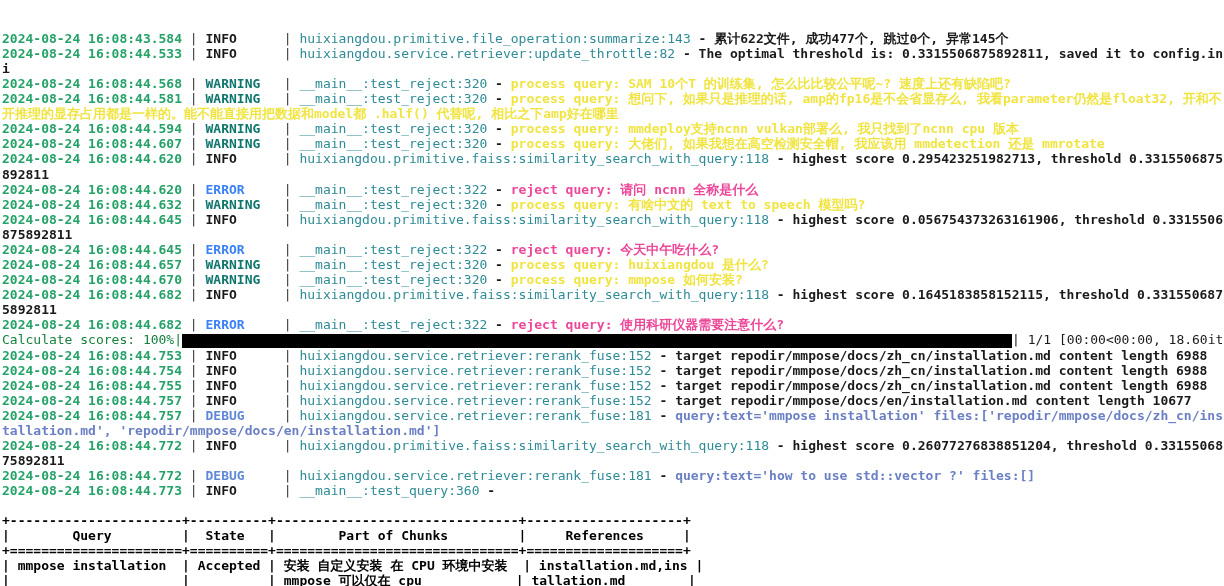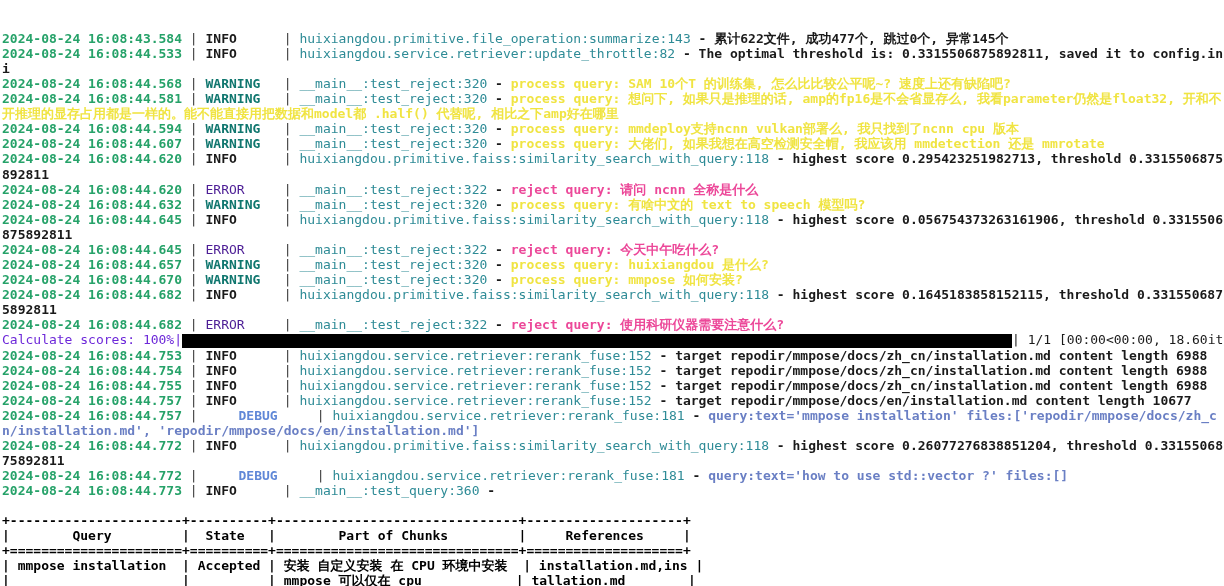--- a/index.html
+++ b/index.html
@@ -29,31 +29,31 @@
   }
   .line {
     white-space: pre-wrap;
     word-break: break-all;
     min-height: 15.05px;
   }
   .ts        { color: #26a269; font-weight: bold; }
   .sep       { color: #3a3a3a; }
   .lvl-info  { color: #1a1a1a; font-weight: bold; }
   .lvl-warn  { color: #0f766e; font-weight: bold; }
-  .lvl-error { color: #4c1d95; font-weight: normal; }
-  .lvl-debug { color: #5f87d7; font-weight: bold; margin-left: 33px; }
+  .lvl-error { color: #3b82f6; font-weight: bold; }
+  .lvl-debug { color: #5f87d7; font-weight: bold; }
   .mod       { color: #2e8b96; }
   .modnum    { color: #2e8b96; }
   .dash      { color: #1a1a1a; font-weight: bold; }
   .msg       { color: #1a1a1a; font-weight: bold; }
   .msg-warn  { color: #f0e442; font-weight: bold; text-align: right; }
   .msg-error { color: #ec4899; font-weight: bold; }
   .msg-debug { color: #6a7fc4; font-weight: bold; }
   .bar-row   { white-space: pre; }
-  .bar-label { color: #6d28d9; }
+  .bar-label { color: #15803d; }
   .bar-fill  { background: #000000; color: #000000; display: inline-block; height: 14px; vertical-align: middle; }
   .bar-tail  { color: #1a1a1a; }
   .tbl       { color: #000000; font-weight: bold; white-space: pre; }
 </style>
 </head>
 <body>
 
 <div id="terminal">
   <div id="log-area"><div class="line"><span class="ts">2024-08-24 16:08:43.584</span><span class="sep"> | </span><span class="lvl-info">INFO     </span><span class="sep"> | </span><span class="mod">huixiangdou.primitive.file_operation:summarize:</span><span class="modnum">143</span><span class="dash"> - </span><span class="msg">累计622文件, 成功477个, 跳过0个, 异常145个</span></div><div class="line"><span class="ts">2024-08-24 16:08:44.533</span><span class="sep"> | </span><span class="lvl-info">INFO     </span><span class="sep"> | </span><span class="mod">huixiangdou.service.retriever:update_throttle:</span><span class="modnum">82</span><span class="dash"> - </span><span class="msg">The optimal threshold is: 0.3315506875892811, saved it to config.ini</span></div><div class="line"><span class="ts">2024-08-24 16:08:44.568</span><span class="sep"> | </span><span class="lvl-warn">WARNING  </span><span class="sep"> | </span><span class="mod">__main__:test_reject:</span><span class="modnum">320</span><span class="dash"> - </span><span class="msg-warn">process query: SAM 10个T 的训练集, 怎么比比较公平呢~? 速度上还有缺陷吧?</span></div><div class="line"><span class="ts">2024-08-24 16:08:44.581</span><span class="sep"> | </span><span class="lvl-warn">WARNING  </span><span class="sep"> | </span><span class="mod">__main__:test_reject:</span><span class="modnum">320</span><span class="dash"> - </span><span class="msg-warn">process query: 想问下, 如果只是推理的话, amp的fp16是不会省显存么, 我看parameter仍然是float32, 开和不开推理的显存占用都是一样的。能不能直接用把数据和model都 .half() 代替呢, 相比之下amp好在哪里</span></div><div class="line"><span class="ts">2024-08-24 16:08:44.594</span><span class="sep"> | </span><span class="lvl-warn">WARNING  </span><span class="sep"> | </span><span class="mod">__main__:test_reject:</span><span class="modnum">320</span><span class="dash"> - </span><span class="msg-warn">process query: mmdeploy支持ncnn vulkan部署么, 我只找到了ncnn cpu 版本</span></div><div class="line"><span class="ts">2024-08-24 16:08:44.607</span><span class="sep"> | </span><span class="lvl-warn">WARNING  </span><span class="sep"> | </span><span class="mod">__main__:test_reject:</span><span class="modnum">320</span><span class="dash"> - </span><span class="msg-warn">process query: 大佬们, 如果我想在高空检测安全帽, 我应该用 mmdetection 还是 mmrotate</span></div><div class="line"><span class="ts">2024-08-24 16:08:44.620</span><span class="sep"> | </span><span class="lvl-info">INFO     </span><span class="sep"> | </span><span class="mod">huixiangdou.primitive.faiss:similarity_search_with_query:</span><span class="modnum">118</span><span class="dash"> - </span><span class="msg">highest score 0.295423251982713, threshold 0.3315506875892811</span></div><div class="line"><span class="ts">2024-08-24 16:08:44.620</span><span class="sep"> | </span><span class="lvl-error">ERROR    </span><span class="sep"> | </span><span class="mod">__main__:test_reject:</span><span class="modnum">322</span><span class="dash"> - </span><span class="msg-error">reject query: 请问 ncnn 全称是什么</span></div><div class="line"><span class="ts">2024-08-24 16:08:44.632</span><span class="sep"> | </span><span class="lvl-warn">WARNING  </span><span class="sep"> | </span><span class="mod">__main__:test_reject:</span><span class="modnum">320</span><span class="dash"> - </span><span class="msg-warn">process query: 有啥中文的 text to speech 模型吗?</span></div><div class="line"><span class="ts">2024-08-24 16:08:44.645</span><span class="sep"> | </span><span class="lvl-info">INFO     </span><span class="sep"> | </span><span class="mod">huixiangdou.primitive.faiss:similarity_search_with_query:</span><span class="modnum">118</span><span class="dash"> - </span><span class="msg">highest score 0.056754373263161906, threshold 0.3315506875892811</span></div><div class="line"><span class="ts">2024-08-24 16:08:44.645</span><span class="sep"> | </span><span class="lvl-error">ERROR    </span><span class="sep"> | </span><span class="mod">__main__:test_reject:</span><span class="modnum">322</span><span class="dash"> - </span><span class="msg-error">reject query: 今天中午吃什么?</span></div><div class="line"><span class="ts">2024-08-24 16:08:44.657</span><span class="sep"> | </span><span class="lvl-warn">WARNING  </span><span class="sep"> | </span><span class="mod">__main__:test_reject:</span><span class="modnum">320</span><span class="dash"> - </span><span class="msg-warn">process query: huixiangdou 是什么?</span></div><div class="line"><span class="ts">2024-08-24 16:08:44.670</span><span class="sep"> | </span><span class="lvl-warn">WARNING  </span><span class="sep"> | </span><span class="mod">__main__:test_reject:</span><span class="modnum">320</span><span class="dash"> - </span><span class="msg-warn">process query: mmpose 如何安装?</span></div><div class="line"><span class="ts">2024-08-24 16:08:44.682</span><span class="sep"> | </span><span class="lvl-info">INFO     </span><span class="sep"> | </span><span class="mod">huixiangdou.primitive.faiss:similarity_search_with_query:</span><span class="modnum">118</span><span class="dash"> - </span><span class="msg">highest score 0.1645183858152115, threshold 0.3315506875892811</span></div><div class="line"><span class="ts">2024-08-24 16:08:44.682</span><span class="sep"> | </span><span class="lvl-error">ERROR    </span><span class="sep"> | </span><span class="mod">__main__:test_reject:</span><span class="modnum">322</span><span class="dash"> - </span><span class="msg-error">reject query: 使用科研仪器需要注意什么?</span></div><div class="line bar-row"><span class="bar-label">Calculate scores: 100%</span><span class="bar-label">|</span><span class="bar-fill" style="width: 830px;"></span><span class="bar-tail">| 1/1 [00:00&lt;00:00, 18.60it/s]</span></div><div class="line"><span class="ts">2024-08-24 16:08:44.753</span><span class="sep"> | </span><span class="lvl-info">INFO     </span><span class="sep"> | </span><span class="mod">huixiangdou.service.retriever:rerank_fuse:</span><span class="modnum">152</span><span class="dash"> - </span><span class="msg">target repodir/mmpose/docs/zh_cn/installation.md content length 6988</span></div><div class="line"><span class="ts">2024-08-24 16:08:44.754</span><span class="sep"> | </span><span class="lvl-info">INFO     </span><span class="sep"> | </span><span class="mod">huixiangdou.service.retriever:rerank_fuse:</span><span class="modnum">152</span><span class="dash"> - </span><span class="msg">target repodir/mmpose/docs/zh_cn/installation.md content length 6988</span></div><div class="line"><span class="ts">2024-08-24 16:08:44.755</span><span class="sep"> | </span><span class="lvl-info">INFO     </span><span class="sep"> | </span><span class="mod">huixiangdou.service.retriever:rerank_fuse:</span><span class="modnum">152</span><span class="dash"> - </span><span class="msg">target repodir/mmpose/docs/zh_cn/installation.md content length 6988</span></div><div class="line"><span class="ts">2024-08-24 16:08:44.757</span><span class="sep"> | </span><span class="lvl-info">INFO     </span><span class="sep"> | </span><span class="mod">huixiangdou.service.retriever:rerank_fuse:</span><span class="modnum">152</span><span class="dash"> - </span><span class="msg">target repodir/mmpose/docs/en/installation.md content length 10677</span></div><div class="line"><span class="ts">2024-08-24 16:08:44.757</span><span class="sep"> | </span><span class="lvl-debug">DEBUG    </span><span class="sep"> | </span><span class="mod">huixiangdou.service.retriever:rerank_fuse:</span><span class="modnum">181</span><span class="dash"> - </span><span class="msg-debug">query:text='mmpose installation' files:['repodir/mmpose/docs/zh_cn/installation.md', 'repodir/mmpose/docs/en/installation.md']</span></div><div class="line"><span class="ts">2024-08-24 16:08:44.772</span><span class="sep"> | </span><span class="lvl-info">INFO     </span><span class="sep"> | </span><span class="mod">huixiangdou.primitive.faiss:similarity_search_with_query:</span><span class="modnum">118</span><span class="dash"> - </span><span class="msg">highest score 0.26077276838851204, threshold 0.3315506875892811</span></div><div class="line"><span class="ts">2024-08-24 16:08:44.772</span><span class="sep"> | </span><span class="lvl-debug">DEBUG    </span><span class="sep"> | </span><span class="mod">huixiangdou.service.retriever:rerank_fuse:</span><span class="modnum">181</span><span class="dash"> - </span><span class="msg-debug">query:text='how to use std::vector ?' files:[]</span></div><div class="line"><span class="ts">2024-08-24 16:08:44.773</span><span class="sep"> | </span><span class="lvl-info">INFO     </span><span class="sep"> | </span><span class="mod">__main__:test_query:</span><span class="modnum">360</span><span class="dash"> - </span></div><div class="line"> </div><div class="line tbl">+----------------------+----------+-------------------------------+--------------------+</div><div class="line tbl">|        Query         |  State   |        Part of Chunks         |     References     |</div><div class="line tbl">+======================+==========+===============================+====================+</div><div class="line tbl">| mmpose installation  | Accepted | 安装 自定义安装 在 CPU 环境中安装  | installation.md,ins |</div><div class="line tbl">|                      |          | mmpose 可以仅在 cpu            | tallation.md        |</div></div>
 </div>

